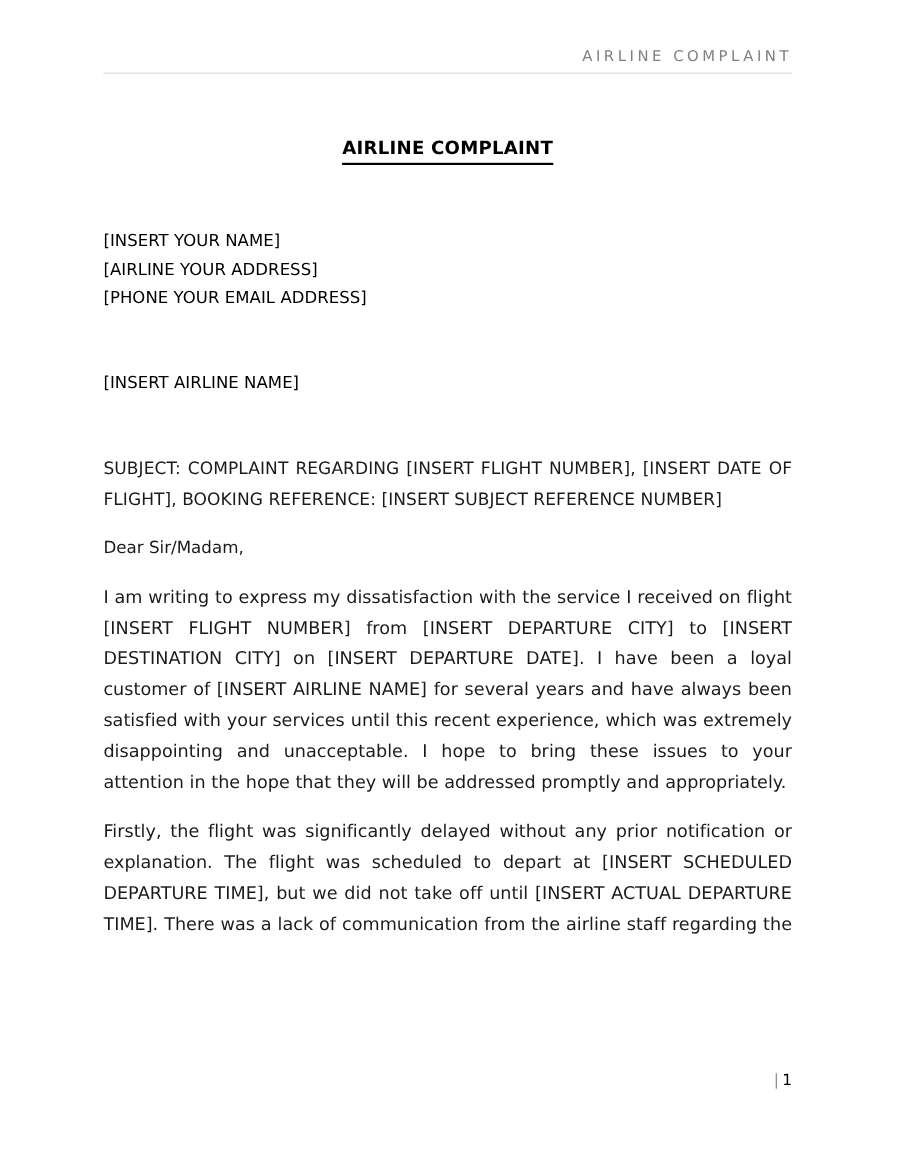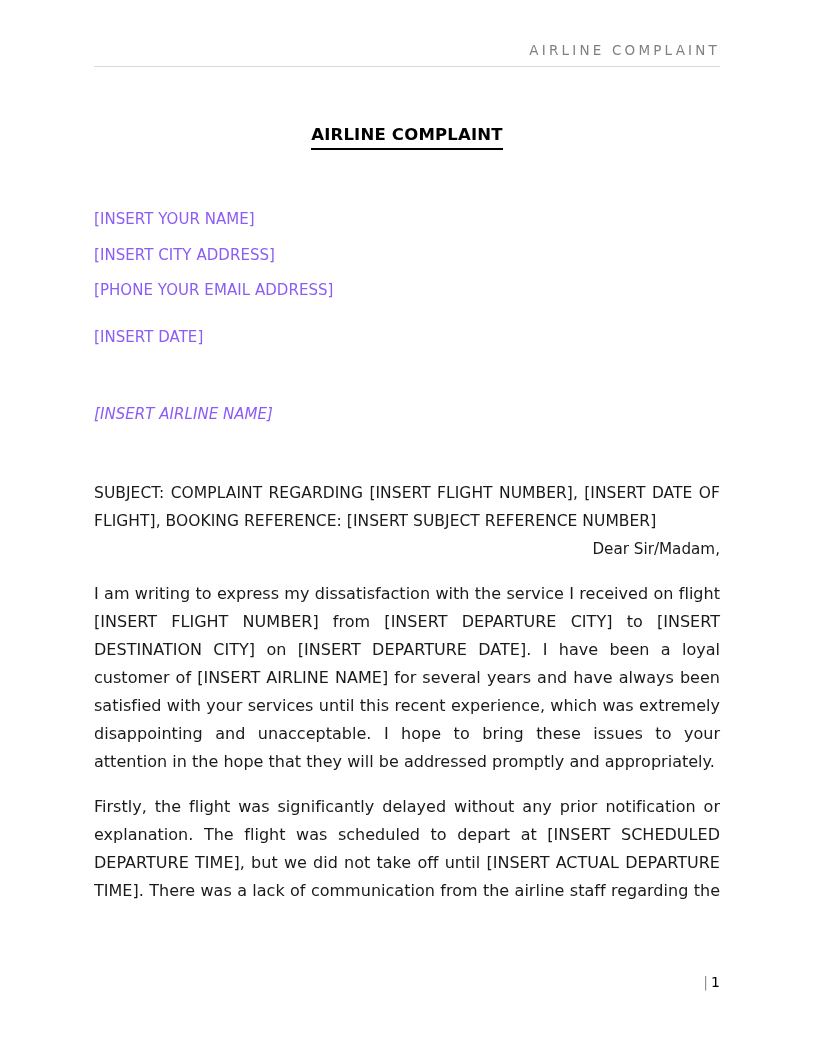--- a/index.html
+++ b/index.html
@@ -74,51 +74,48 @@
     display: inline-block;
   }
 
   
   .sender-block {
     margin-top: 57px;
   }
   .addr-line {
     font-size: 15px;
     line-height: 25.6px;
-    color: #8b5cf6;
+    color: #000000;
     letter-spacing: 0.05px;
     white-space: nowrap;
-    margin-top: 10px;
   }
   .date-block {
     margin-top: 21px;
   }
   .recipient-block {
     margin-top: 52px;
-    font-style: italic;
   }
 
   
   .subject {
     margin-top: 51px;
     font-size: 15.5px;
     line-height: 28px;
     color: #1a1a1a;
     text-align: justify;
     text-align-last: left;
     letter-spacing: 0.05px;
   }
 
   
   .salutation {
-    margin-top: 0;
+    margin-top: 16px;
     font-size: 15.2px;
     line-height: 28px;
     color: #1a1a1a;
-    text-align: right;
   }
   .para {
     margin-top: 17px;
     font-size: 16px;
     line-height: 28px;
     color: #1a1a1a;
     text-align: justify;
     text-align-last: left;
     letter-spacing: 0.02px;
   }
@@ -155,27 +152,24 @@
   <div class="header-rule"></div>
 
   <div class="content">
 
     <div class="doc-title">
       <span class="doc-title-inner">AIRLINE COMPLAINT</span>
     </div>
 
     <div class="sender-block">
       <div class="addr-line">[INSERT YOUR NAME]</div>
-      <div class="addr-line">[INSERT CITY ADDRESS]</div>
+      <div class="addr-line">[AIRLINE YOUR ADDRESS]</div>
       <div class="addr-line">[PHONE YOUR EMAIL ADDRESS]</div>
     </div>
 
-    <div class="date-block">
-      <div class="addr-line">[INSERT DATE]</div>
-    </div>
 
     <div class="recipient-block">
       <div class="addr-line">[INSERT AIRLINE NAME]</div>
     </div>
 
     <div class="subject">SUBJECT: COMPLAINT REGARDING [INSERT FLIGHT NUMBER], [INSERT DATE OF FLIGHT], BOOKING REFERENCE: [INSERT SUBJECT REFERENCE NUMBER]</div>
 
     <div class="salutation">Dear Sir/Madam,</div>
 
     <div class="para">I am writing to express my dissatisfaction with the service I received on flight [INSERT FLIGHT NUMBER] from [INSERT DEPARTURE CITY] to [INSERT DESTINATION CITY] on [INSERT DEPARTURE DATE]. I have been a loyal customer of [INSERT AIRLINE NAME] for several years and have always been satisfied with your services until this recent experience, which was extremely disappointing and unacceptable. I hope to bring these issues to your attention in the hope that they will be addressed promptly and appropriately.</div>

